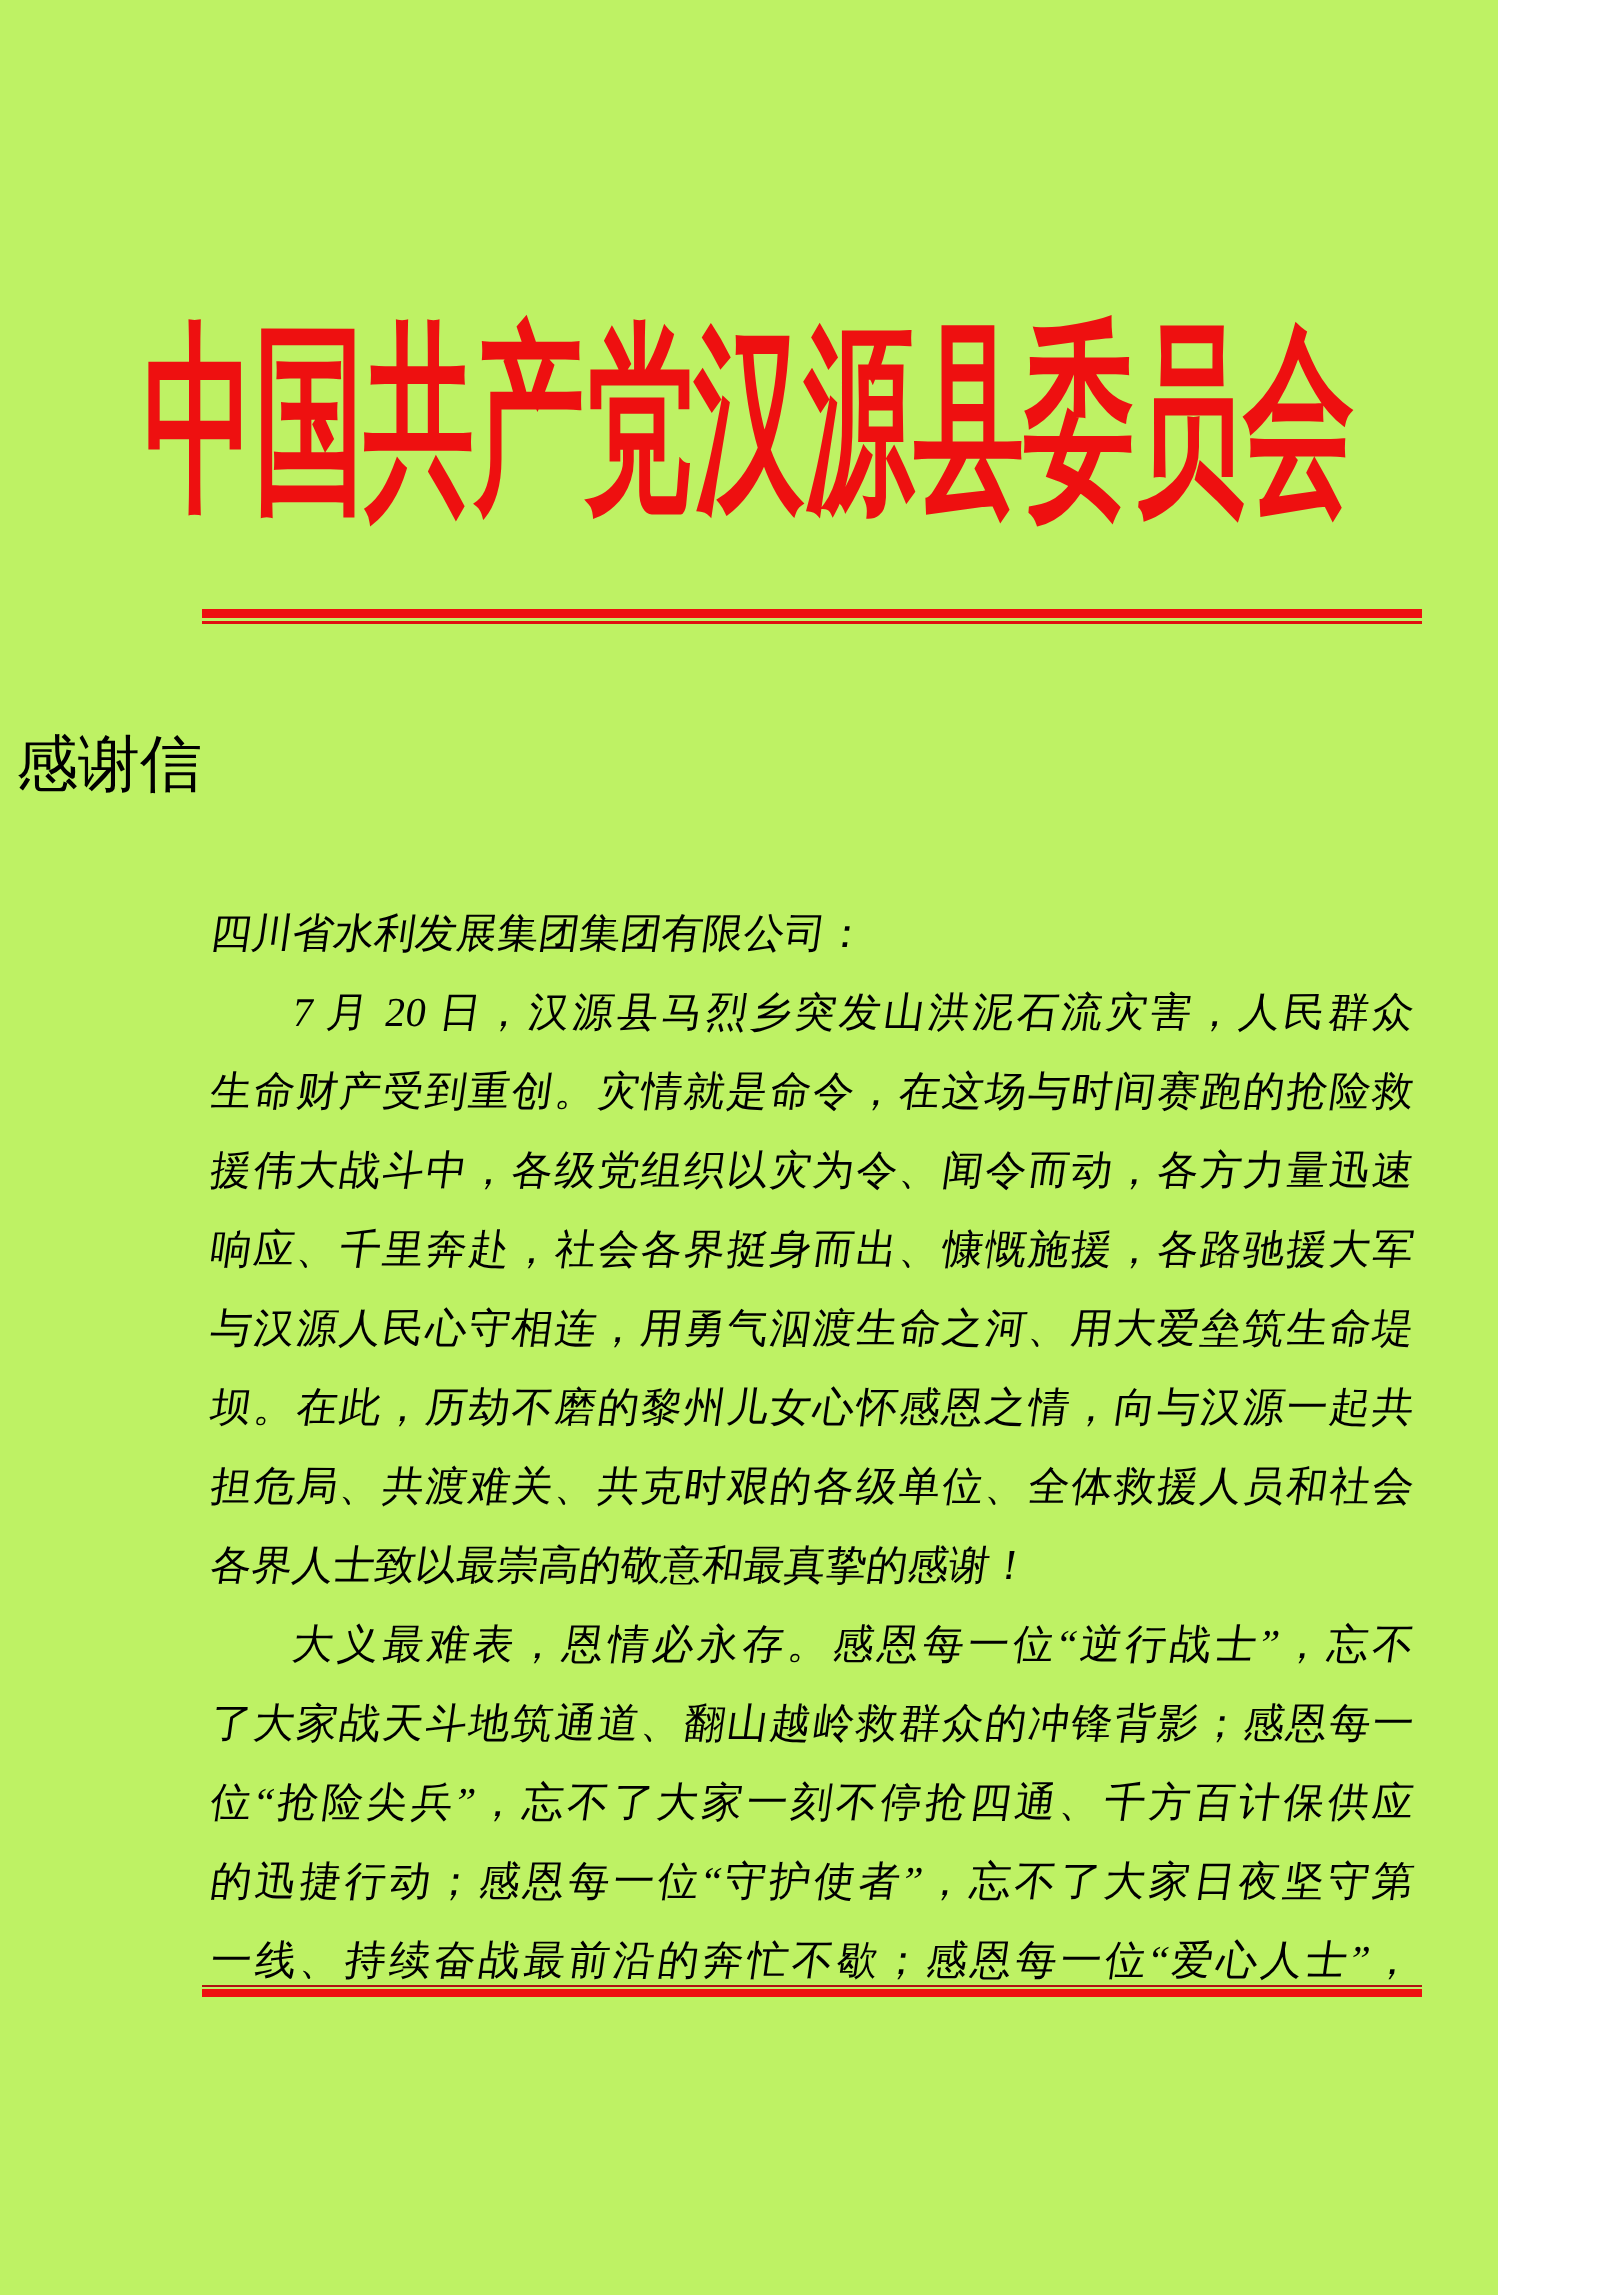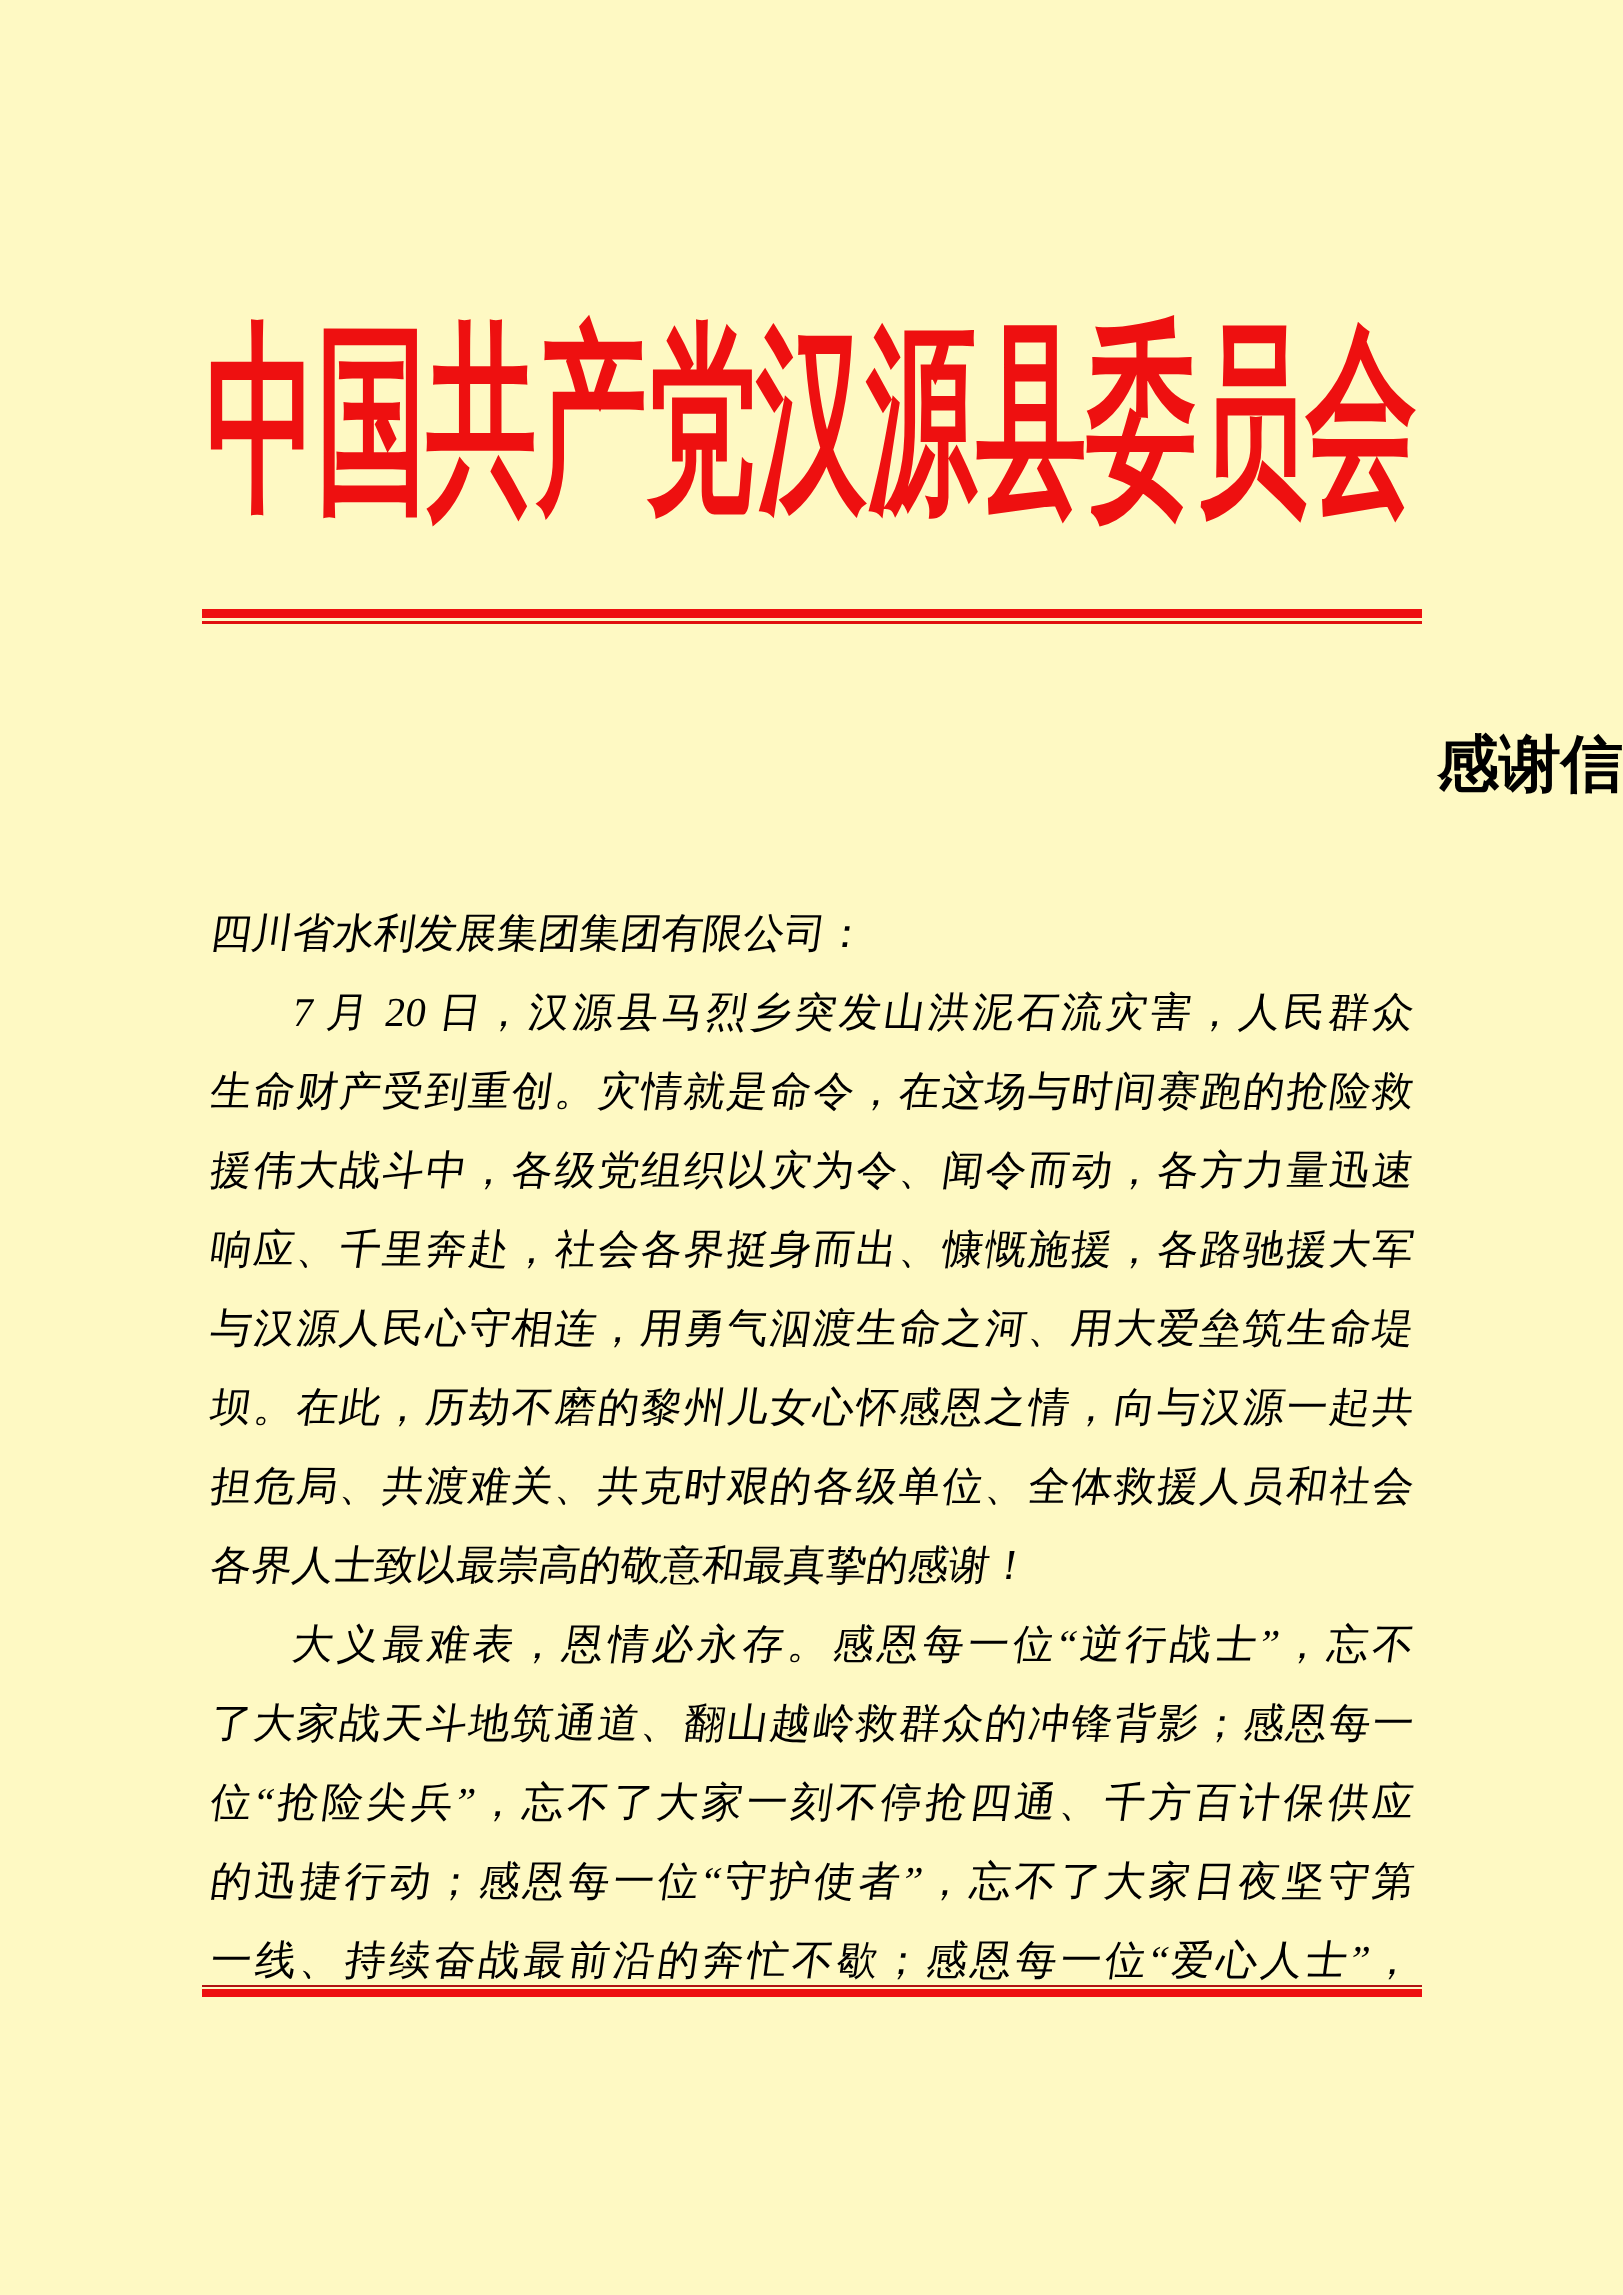--- a/index.html
+++ b/index.html
@@ -2,23 +2,23 @@
 <html style="font-size:10.5px"><head>
 <meta charset="utf-8">
 <style>
   html, body {
     margin: 0;
     padding: 0;
     background: #ffffff;
   }
   .page {
     position: relative;
-    width: 1623px;
+    width: 1498px;
     height: 2295px;
-    background: #fef9c3;
+    background: #bef264;
     overflow: hidden;
     font-family: "Liberation Serif", serif;
     color: #000000;
   }
 
   
   .letterhead-title {
     position: absolute;
     top: 331px;
     left: 0;
@@ -43,26 +43,26 @@
   }
   .rule-thick-top  { top: 609px;  height: 9.2px; background: #ee1010; }
   .rule-thin-top   { top: 621px;  height: 2.6px;  background: #e01010; }
   .rule-thin-bottom  { top: 1985px; height: 2px;  background: #b01212; }
   .rule-thick-bottom { top: 1989px; height: 7.9px; background: #ee1010; }
 
   
   .doc-title {
     position: absolute;
     top: 722px;
-    left: 0;
+    left: 16px;
     width: 100%;
-    text-align: right;
+    text-align: left;
     font-size: 62px;
     line-height: 85px;
-    font-weight: bold;
+    font-weight: normal;
     color: #000000;
   }
 
   
   .body-block {
     position: absolute;
     top: 894px;
     left: 211px;
     width: 1203px;
     font-size: 41px;

